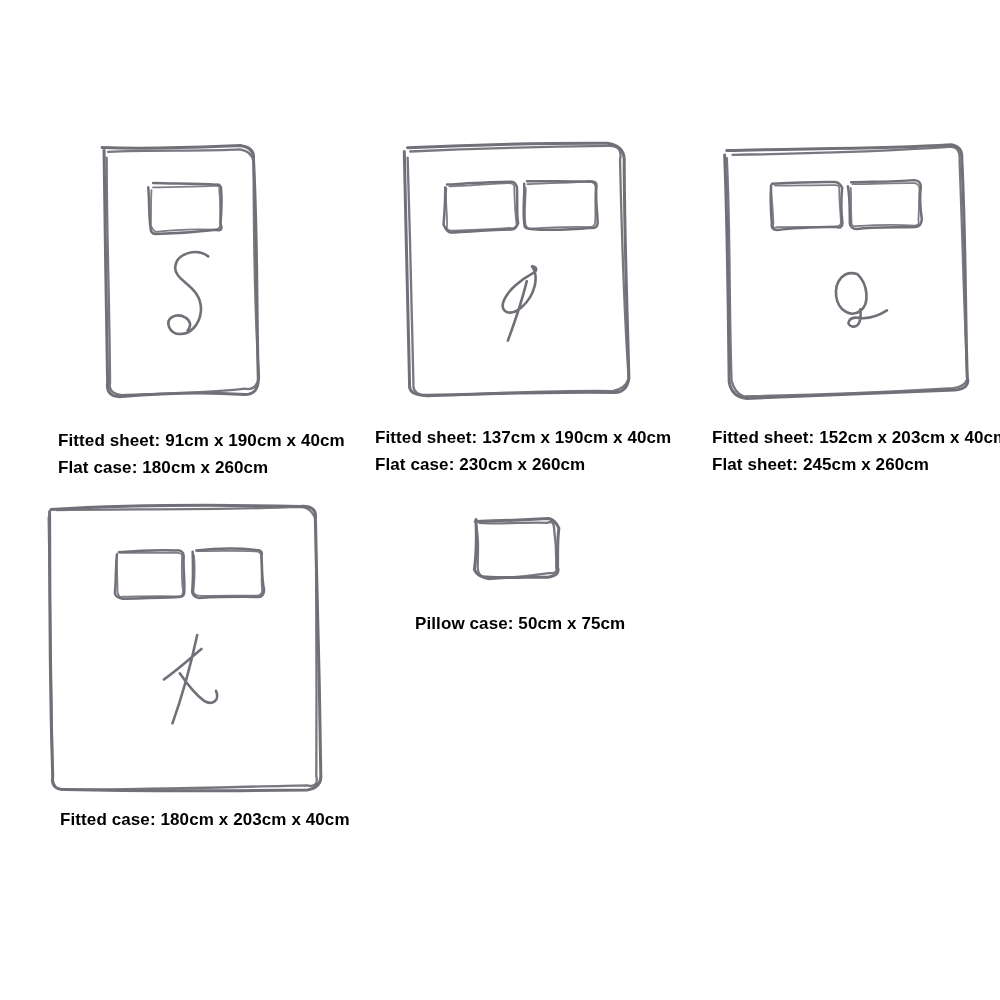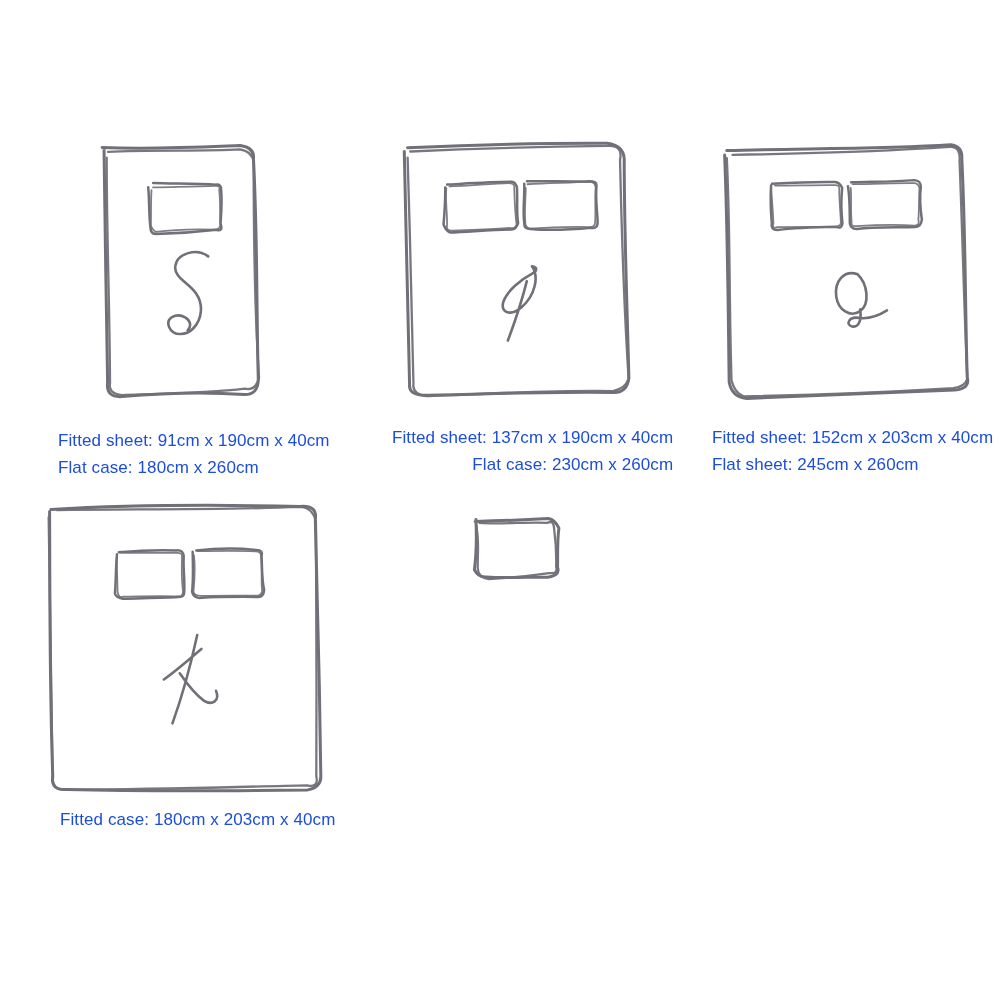--- a/index.html
+++ b/index.html
@@ -3,22 +3,22 @@
 <meta charset="utf-8">
 <style>
   html,body{margin:0;padding:0;background:#ffffff;}
   .canvas{
     position:relative;width:1000px;height:1000px;background:#ffffff;
     font-family:"Liberation Sans", sans-serif;overflow:hidden;
   }
   .bed{position:absolute;}
   .bed svg{display:block;overflow:visible;}
   .caption{
-    position:absolute;color:#1d4ed8;font-size:17px;line-height:27px;
-    font-weight:400;letter-spacing:0.1px;white-space:nowrap;
+    position:absolute;color:#000000;font-size:17px;line-height:27px;
+    font-weight:700;letter-spacing:0.1px;white-space:nowrap;
   }
 </style>
 </head>
 <body>
 
 <div class="canvas">
 
   <div class="bed" id="fig-single" style="left: 89px; top: 132px; transform: rotate(-1.2deg);">
     <svg width="184" height="278" viewBox="-16 -16 184 278">
         <g>
@@ -98,28 +98,31 @@
           <path d="M 4.5 1.6 C 26.4 4.0, 53.7 2.0, 72.4 3.9 Q 78.8 1.0, 78.8 10.1 C 79.9 21.7, 80.3 36.3, 79.5 48.4 Q 81.2 55.5, 72.2 54.2 C 52.2 56.3, 29.5 57.8, 11.7 58.0 Q 1.1 56.4, 1.1 47.2 C 1.1 33.7, 3.9 21.1, 1.0 4.0 " fill="none" stroke="#716f78" stroke-width="2.3" stroke-opacity="0.95" stroke-linecap="round" stroke-linejoin="round"></path>
         </g>
       </svg>
   </div>
 
   <div class="caption" style="left:58px;top:427px;">
     <div>Fitted sheet: 91cm x 190cm x 40cm</div>
     <div>Flat case: 180cm x 260cm</div>
   </div>
 
-  <div class="caption" style="left:392px;top:424px;text-align:right;">
+  <div class="caption" style="left:375px;top:424px;">
     <div>Fitted sheet: 137cm x 190cm x 40cm</div>
     <div>Flat case: 230cm x 260cm</div>
   </div>
 
   <div class="caption" style="left:712px;top:424px;">
     <div>Fitted sheet: 152cm x 203cm x 40cm</div>
     <div>Flat sheet: 245cm x 260cm</div>
   </div>
 
   <div class="caption" style="left:60px;top:806px;">
     <div>Fitted case: 180cm x 203cm x 40cm</div>
   </div>
 
+  <div class="caption" style="left:415px;top:610px;">
+    <div>Pillow case: 50cm x 75cm</div>
+  </div>
 
 </div>
 
 </body></html>

